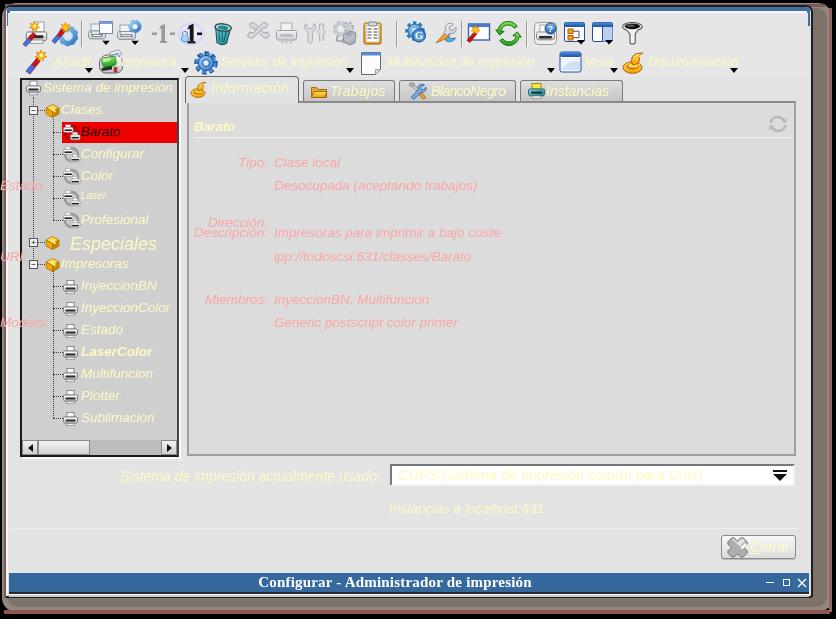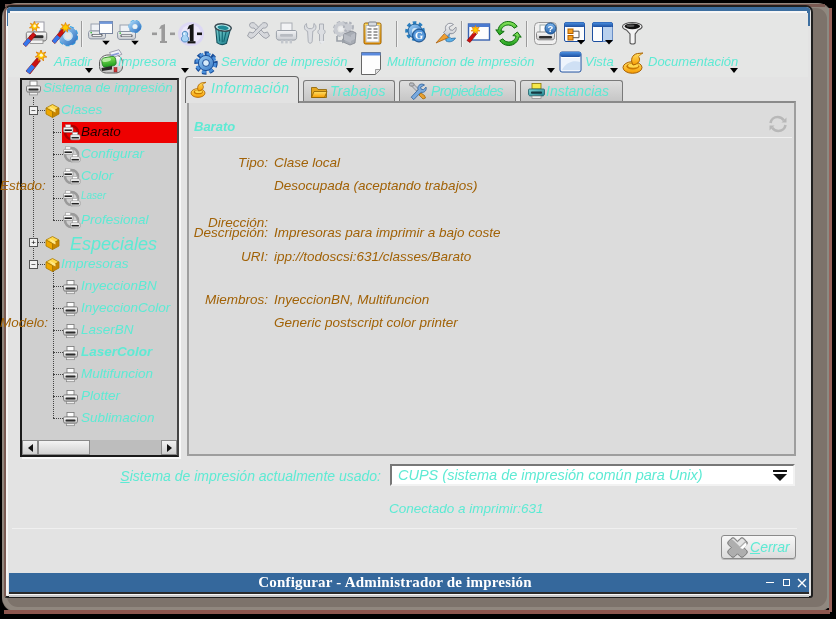--- a/index.html
+++ b/index.html
@@ -1,20 +1,20 @@
 <!DOCTYPE html>
 <html><head><meta charset="utf-8"><style>
 *{box-sizing:border-box;margin:0;padding:0}
 html,body{width:836px;height:619px;background:#000;overflow:hidden}
 body{position:relative;font-family:"Liberation Sans",sans-serif}
 .a{position:absolute}
-.t{position:absolute;font-style:italic;color:#5eead4;white-space:nowrap;line-height:1}
+.t{position:absolute;font-style:italic;color:#fef9c3;white-space:nowrap;line-height:1}
 .sep1{position:absolute;top:21px;width:2px;height:26px;background:#9b9b9b;border-right:1px solid #f2f2f2}
 .arr{position:absolute;width:0;height:0;border-left:4.5px solid transparent;border-right:4.5px solid transparent;border-top:5px solid #000}
-.trow{position:absolute;font-style:italic;font-size:13.5px;color:#a16207;white-space:nowrap}
+.trow{position:absolute;font-style:italic;font-size:13.5px;color:#fca5a5;white-space:nowrap}
 </style></head><body>
 
 <div class="a" style="left:2px;top:3px;width:830px;height:609px;background:#7d736b;border-radius:14px"></div>
 <div class="a" style="left:2px;top:3px;width:830px;height:609px;border-radius:16px;box-shadow:inset 0 0 0 5px rgba(235,228,218,0.18)"></div>
 <div class="a" style="left:5px;top:4px;width:820px;height:2.5px;background:#7a5a52"></div>
 <div class="a" style="left:4px;top:610px;width:826px;height:4px;background:#8d564e"></div>
 <div class="a" style="left:829px;top:8px;width:3px;height:604px;background:#99625a"></div>
 <div class="a" style="left:827px;top:8px;width:2px;height:600px;background:#8b8b83"></div>
 
 <div class="a" style="left:4px;top:5px;width:809px;height:593px;background:#e3e3e3;border:2px solid #1f1f1f;border-left-color:#7a5a52;border-radius:7px 7px 3px 3px;box-shadow:inset 2px 0 0 #f4f4f4"></div>
@@ -353,21 +353,21 @@
   <div class="t" style="left:61px;top:102.5px;font-size:13.5px">Clases</div>
   <div class="t" style="left:81px;top:124.5px;font-size:13.5px;color:#200000">Barato</div>
   <div class="t" style="left:81px;top:146.5px;font-size:13.5px">Configurar</div>
   <div class="t" style="left:81px;top:168.5px;font-size:13.5px">Color</div>
   <div class="t" style="left:81px;top:190.5px;font-size:10px">Laser</div>
   <div class="t" style="left:81px;top:212.5px;font-size:13.5px">Profesional</div>
   <div class="t" style="left:70px;top:234.5px;font-size:18px">Especiales</div>
   <div class="t" style="left:61px;top:256.5px;font-size:13.5px">Impresoras</div>
   <div class="t" style="left:81px;top:278.5px;font-size:13.5px">InyeccionBN</div>
   <div class="t" style="left:81px;top:300.5px;font-size:13.5px">InyeccionColor</div>
-  <div class="t" style="left:81px;top:322.5px;font-size:13.5px">LaserBN</div>
+  <div class="t" style="left:81px;top:322.5px;font-size:13.5px">Estado</div>
   <div class="t" style="left:81px;top:344.5px;font-size:13.5px;font-weight:bold">LaserColor</div>
   <div class="t" style="left:81px;top:366.5px;font-size:13.5px">Multifuncion</div>
   <div class="t" style="left:81px;top:388.5px;font-size:13.5px">Plotter</div>
   <div class="t" style="left:81px;top:410.5px;font-size:13.5px">Sublimacion</div>
 </div>
 <div id="treeicons">
 
   <svg class="a" style="left:25px;top:80px" width="17" height="17" viewBox="0 0 17 17">
   <rect x="5" y="1" width="7" height="5" fill="#fdfdfd" stroke="#777" stroke-width=".8"></rect>
   <path d="M2.5 6h12c.6 0 1 .4 1 1v3.4c0 1-.7 1.7-1.7 1.7H3.2c-1 0-1.7-.7-1.7-1.7V7c0-.6.4-1 1-1z" fill="url(#gm)" stroke="#666" stroke-width=".8"></path>
@@ -539,51 +539,51 @@
 
   <svg class="a" style="left:527px;top:82px" width="19" height="18" viewBox="0 0 19 18">
   <rect x="5" y="1.5" width="9" height="5.5" fill="#f5e84a" stroke="#8a7500" stroke-width=".8"></rect>
   <path d="M2.5 7h14c.6 0 1 .4 1 1v4c0 1.1-.8 1.9-1.9 1.9H3.4c-1.1 0-1.9-.8-1.9-1.9V8c0-.6.4-1 1-1z" fill="url(#gteal)" stroke="#1d5f6a" stroke-width=".8"></path>
   <rect x="4" y="9.6" width="11" height="2.2" rx=".8" fill="#163a42"></rect>
   <rect x="5" y="14" width="9" height="2.4" fill="#eee" stroke="#888" stroke-width=".7"></rect>
   </svg>
 </div>
 <div class="t" style="left:211px;top:81px;font-size:14px;letter-spacing:0.5px">Información</div>
 <div class="t" style="left:330px;top:83.5px;font-size:14px;letter-spacing:0.3px">Trabajos</div>
-<div class="t" style="left:431px;top:83.5px;font-size:14px;letter-spacing:-0.6px">Propiedades</div>
+<div class="t" style="left:431px;top:83.5px;font-size:14px;letter-spacing:-0.6px">BlancoNegro</div>
 <div class="t" style="left:546px;top:83.5px;font-size:14px">Instancias</div>
 
 <div class="t" style="left:194px;top:120px;font-size:13px;font-weight:bold">Barato</div>
 <div class="a" style="left:193px;top:137px;width:599px;height:1px;background:#a8a8a8;border-bottom:1px solid #f0f0f0"></div>
 <svg class="a" style="left:766px;top:112px" width="24" height="24" viewBox="0 0 24 24">
 <path d="M4.5 11C5 7.5 8 5 11.6 5c2.6 0 4.9 1.3 6.2 3.4" fill="none" stroke="#b8b8b8" stroke-width="2.6"></path>
 <path d="M19.5 13c-.5 3.5-3.5 6-7.1 6-2.6 0-4.9-1.3-6.2-3.4" fill="none" stroke="#b8b8b8" stroke-width="2.6"></path>
 <path d="M20.5 5.5v5h-5z" fill="#b8b8b8"></path>
 <path d="M3.5 18.5v-5h5z" fill="#b8b8b8"></path>
 </svg>
 <div class="trow" style="left:0;top:154.5px;width:268px;text-align:right">Tipo:</div>
 <div class="trow" style="left:274px;top:154.5px">Clase local</div>
 <div class="trow" style="left:0;top:178px;width:268px;text-align:left">Estado:</div>
 <div class="trow" style="left:274px;top:178px">Desocupada (aceptando trabajos)</div>
 <div class="trow" style="left:0;top:215px;width:268px;text-align:right">Dirección:</div>
 <div class="trow" style="left:0;top:225px;width:268px;text-align:right">Descripción:</div>
 <div class="trow" style="left:274px;top:225px">Impresoras para imprimir a bajo coste</div>
-<div class="trow" style="left:0;top:248.5px;width:268px;text-align:right">URI:</div>
+<div class="trow" style="left:0;top:248.5px;width:268px;">URI:</div>
 <div class="trow" style="left:274px;top:248.5px">ipp://todoscsi:631/classes/Barato</div>
 <div class="trow" style="left:0;top:291.5px;width:268px;text-align:right">Miembros:</div>
 <div class="trow" style="left:274px;top:291.5px">InyeccionBN, Multifuncion</div>
 <div class="trow" style="left:0;top:315px;width:268px;text-align:left">Modelo:</div>
 <div class="trow" style="left:274px;top:315px">Generic postscript color printer</div>
 
 <div class="t" style="left:0;top:469px;width:381px;text-align:right;font-size:14px"><span style="text-decoration:underline">S</span>istema de impresión actualmente usado:</div>
 <div class="a" style="left:390px;top:464px;width:405px;height:22px;background:#fff;border:2px solid;border-color:#777 #f2f2f2 #f2f2f2 #777"></div>
 <div class="t" style="left:398px;top:468px;font-size:14.5px">CUPS (sistema de impresión común para Unix)</div>
 <div class="a" style="left:773px;top:470px;width:14px;height:2px;background:#111"></div>
 <div class="a" style="left:773px;top:474px;width:0;height:0;border-left:7px solid transparent;border-right:7px solid transparent;border-top:7px solid #111"></div>
-<div class="t" style="left:389px;top:502px;font-size:13.5px">Conectado a imprimir:631</div>
+<div class="t" style="left:389px;top:502px;font-size:13.5px">Instancias a localhost:631</div>
 <div class="a" style="left:12px;top:528px;width:785px;height:1px;background:#9a9a9a;border-bottom:1px solid #f0f0f0"></div>
 
 <div class="a" style="left:721px;top:535px;width:75px;height:24px;background:linear-gradient(#f7f7f7,#dcdcdc);border:1px solid #8a8a8a;border-radius:3px;box-shadow:0 1px 0 #bbb"></div>
 <svg class="a" style="left:727px;top:537px" width="21" height="21" viewBox="0 0 21 21">
 <path d="M4.2 1.5c1-1 2.6-1 3.6 0l2.7 2.7 2.7-2.7c1-1 2.6-1 3.6 0l2.7 2.7c1 1 1 2.6 0 3.6l-2.7 2.7 2.7 2.7c1 1 1 2.6 0 3.6l-2.7 2.7c-1 1-2.6 1-3.6 0l-2.7-2.7-2.7 2.7c-1 1-2.6 1-3.6 0l-2.7-2.7c-1-1-1-2.6 0-3.6l2.7-2.7-2.7-2.7c-1-1-1-2.6 0-3.6z" fill="#aeaeae" stroke="#6a6a6a" stroke-width=".9"></path>
 <path d="M4.9 2.2c.6-.6 1.6-.6 2.2 0l3.4 3.4 3.4-3.4c.6-.6 1.6-.6 2.2 0l2 2-5.4 5.4-5.6-5.6z" fill="#e2e2e2"></path>
 <path d="M13 11l5.4-5.3.8.8c.6.6.6 1.6 0 2.2L15.8 12z" fill="#fff"></path>
 </svg>
 <div class="t" style="left:750px;top:540px;font-size:14px"><span style="text-decoration:underline">C</span>errar</div>
 

